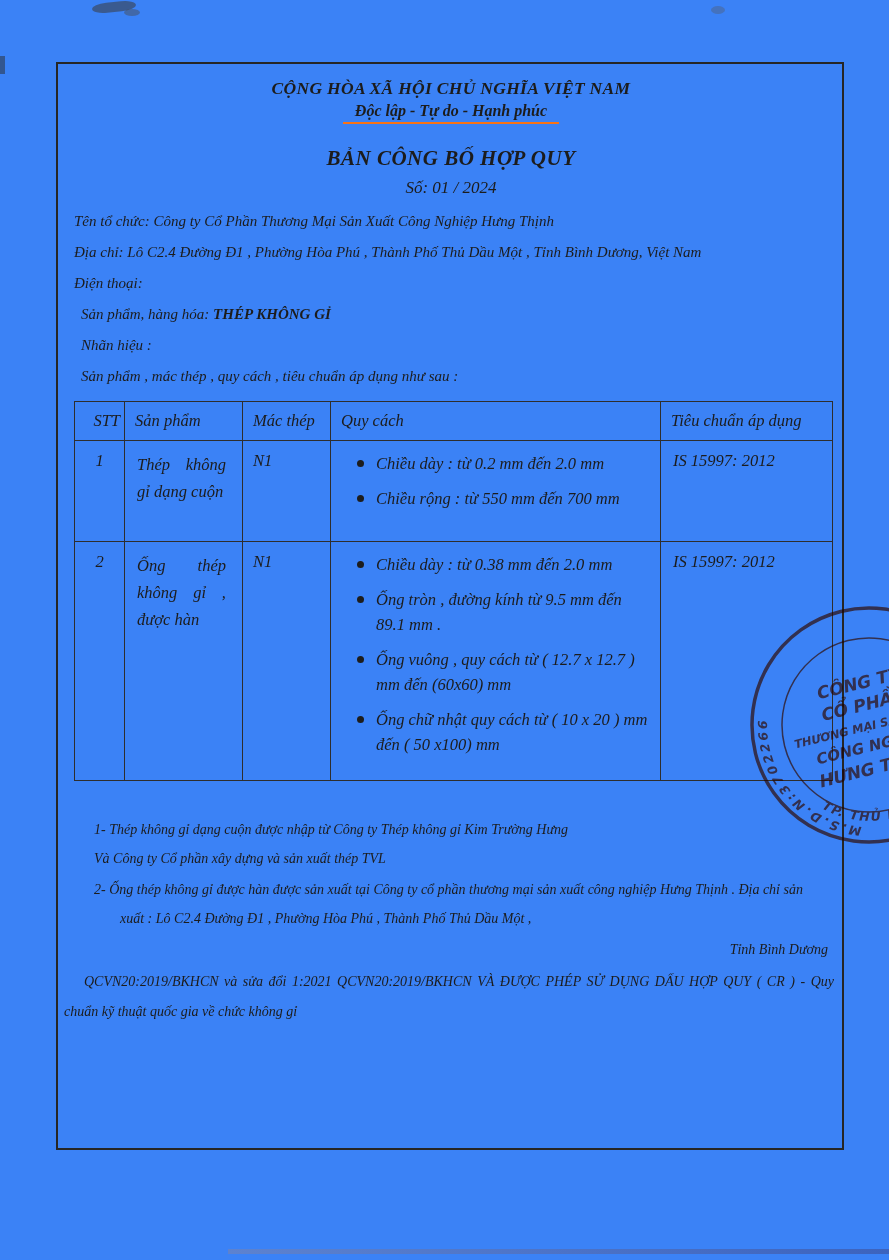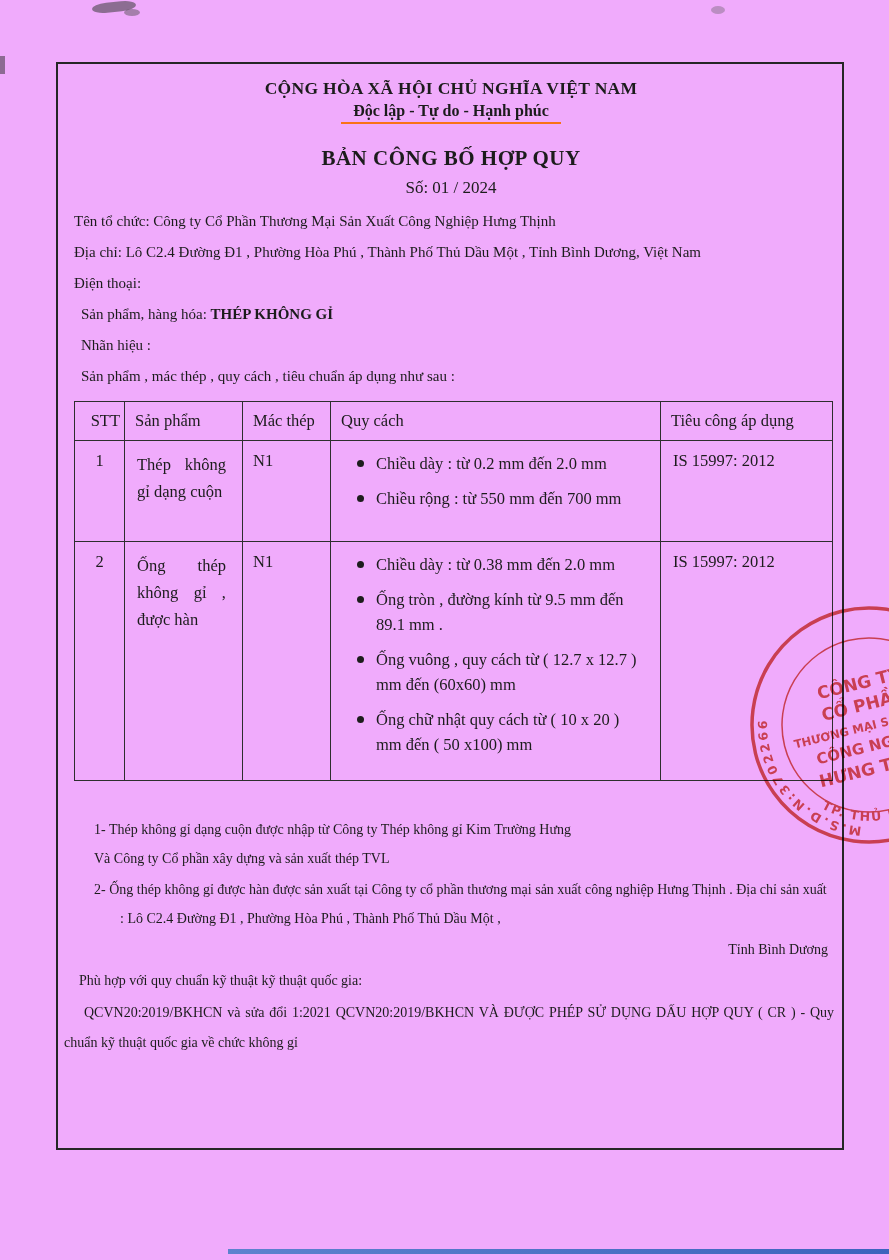--- a/index.html
+++ b/index.html
@@ -1,19 +1,19 @@
 <!DOCTYPE html>
 <html lang="vi"><head>
 <meta charset="utf-8">
 <style>
   html,body{margin:0;padding:0;background:#dedede;}
   .page{
     position:relative;width:889px;height:1260px;margin:0 auto;
-    background:#f0abfc;overflow:hidden;
-    font-family:"Liberation Serif","DejaVu Serif",serif;color:#1c1c1c;
+    background:#3b82f6;overflow:hidden;
+    font-family:"Liberation Serif","DejaVu Serif",serif;color:#1c1c1c;font-style:italic;
   }
   
   .frame{
     position:absolute;left:56px;top:62px;width:788px;height:1088px;
     border:2px solid #262626;box-sizing:border-box;
     padding:14px 14px 0 16px;
   }
   .h1{text-align:center;font-weight:bold;font-size:17.5px;letter-spacing:.3px;}
   .h2wrap{text-align:center;margin-top:3px;}
   .h2{display:inline-block;font-weight:bold;font-size:16px;padding:0 12px 2px;border-bottom:2px solid #f97316;}
@@ -94,21 +94,21 @@
           <col class="col-grade">
           <col class="col-spec">
           <col class="col-std">
       </colgroup>
       <thead>
         <tr>
           <th class="c-stt">STT</th>
           <th>Sản phẩm</th>
           <th>Mác thép</th>
           <th>Quy cách</th>
-          <th>Tiêu công áp dụng</th>
+          <th>Tiêu chuẩn áp dụng</th>
         </tr>
       </thead>
       <tbody>
         <tr class="r1">
           <td class="c-stt">1</td>
           <td class="c-prod">Thép không gỉ dạng cuộn</td>
           <td class="c-grade">N1</td>
           <td class="c-spec">
             <ul class="specs">
               <li>Chiều dày : từ 0.2 mm đến 2.0 mm</li>
@@ -131,21 +131,20 @@
           </td>
           <td class="c-std">IS 15997: 2012</td>
         </tr>
       </tbody>
     </table>
 
     <div class="notes">
       <p class="note1"><span>1- Thép không gỉ dạng cuộn được nhập từ Công ty Thép không gỉ Kim Trường Hưng</span><br><span>Và Công ty Cổ phần xây dựng và sản xuất thép TVL</span></p>
       <p class="note2">2- Ống thép không gỉ được hàn được sản xuất tại Công ty cổ phần thương mại sản xuất công nghiệp Hưng Thịnh . Địa chỉ sản xuất : Lô C2.4 Đường Đ1 , Phường Hòa Phú , Thành Phố Thủ Dầu Một ,</p>
       <p class="province">Tỉnh Bình Dương</p>
-      <p class="conform">Phù hợp với quy chuẩn kỹ thuật kỹ thuật quốc gia:</p>
       <p class="final">QCVN20:2019/BKHCN và sửa đổi 1:2021 QCVN20:2019/BKHCN VÀ ĐƯỢC PHÉP SỬ DỤNG DẤU HỢP QUY ( CR ) -  Quy chuẩn kỹ thuật quốc gia về chức không gỉ</p>
     </div>
 
   </div>
 
   <svg class="stamp" width="250" height="250" viewBox="0 0 250 250" aria-hidden="true">
     <g transform="rotate(-14 125 125)">
       <defs>
         <path id="arcL" d="M 125 227 A 102 102 0 0 1 125 23"></path>
         <path id="arcB" d="M 42 172 A 95 95 0 0 0 208 172"></path>

